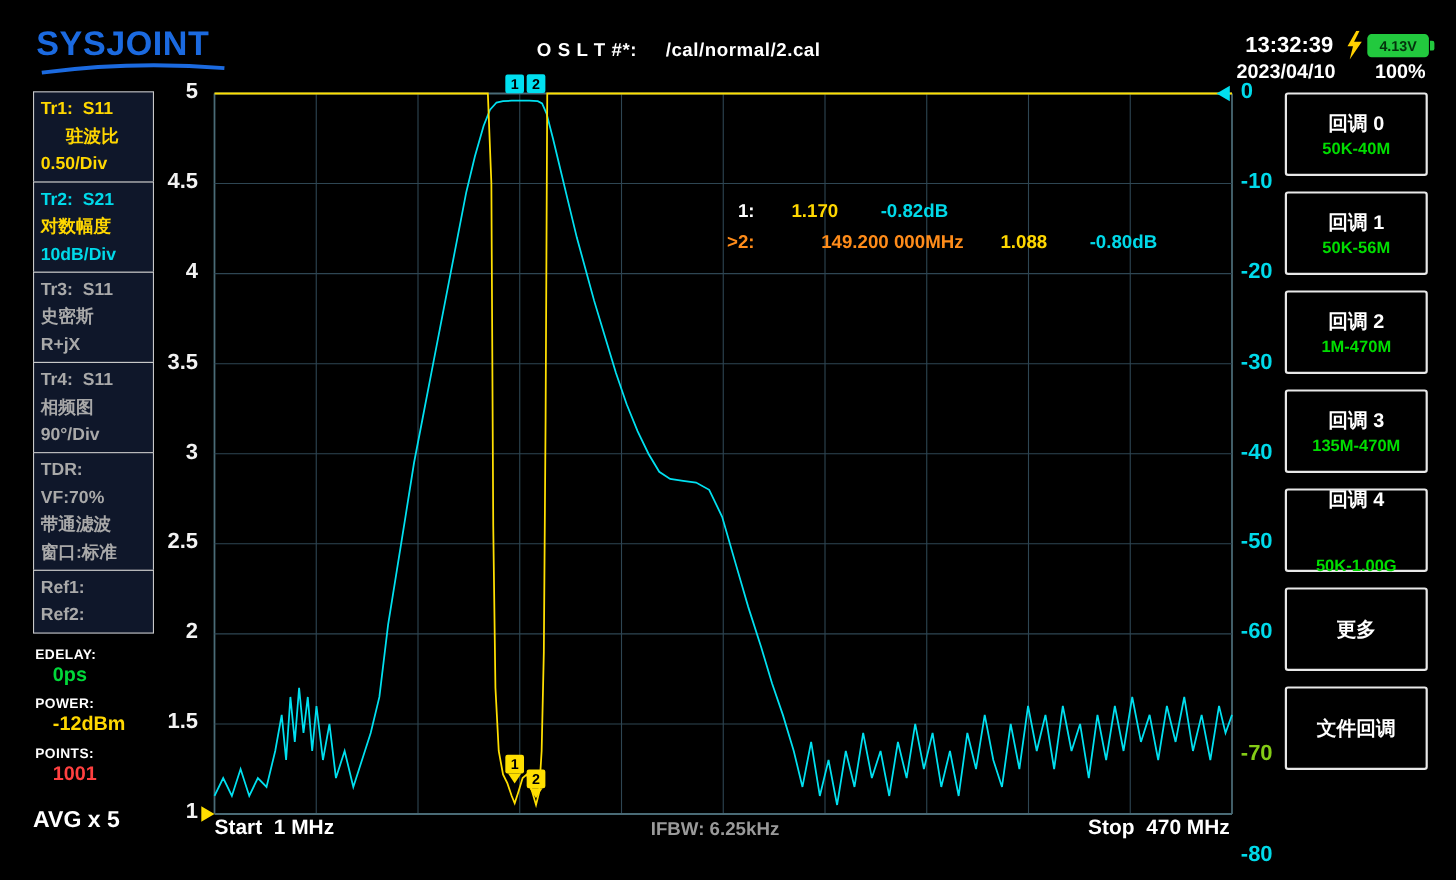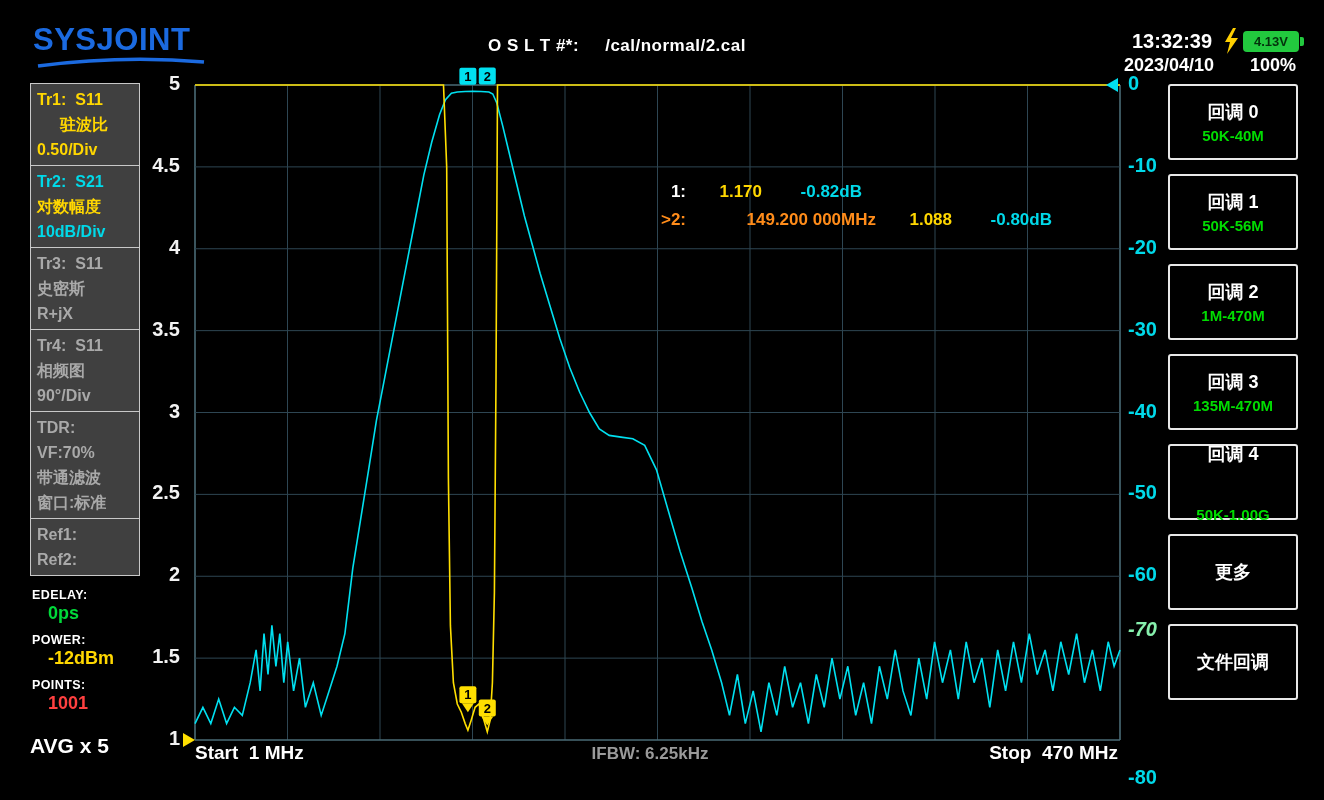--- a/index.html
+++ b/index.html
@@ -14,21 +14,21 @@
   .time{left:1132px;top:30px;font-size:20px;font-weight:700;}
   .date{left:1124px;top:55px;font-size:18px;font-weight:700;}
   .pct{left:1250px;top:55px;font-size:18px;font-weight:700;}
   .bolt{left:1222px;top:28px;}
   .batt{left:1243px;top:31px;width:56px;height:21px;border-radius:4px;
         display:flex;align-items:center;justify-content:center;
         font-size:13px;font-weight:800;}
   .batt-nub{left:1300px;top:37px;width:4px;height:9px;border-radius:0 2px 2px 0;}
   
   #sidebar{left:30px;top:84px;width:110px;}
-  .sbox{border:1px solid #c8c8c8;margin-top:-1px;padding:3px 6px;background:#404040;}
+  .sbox{border:1px solid #c8c8c8;margin-top:-1px;padding:3px 6px;background:#0f172a;}
   .sbox .line{font-size:16px;font-weight:700;line-height:25px;white-space:pre;}
   #status{left:32px;top:588px;width:130px;}
   .st-label{font-size:12.5px;font-weight:700;letter-spacing:.4px;color:#fff;}
   .st-value{font-size:18px;font-weight:700;padding-left:16px;margin:1px 0 9px 0;}
   .avg{left:30px;top:734px;font-size:21px;font-weight:800;}
   
   #chart{left:195px;top:85px;width:925px;height:655px;}
   #chart-svg{overflow:visible;display:block;}
   .tickL{position:absolute;width:52px;left:128px;text-align:right;font-size:20px;font-weight:700;color:#f2f2f2;}
   .tickR{position:absolute;left:1128px;width:64px;text-align:left;font-size:20px;font-weight:700;}
@@ -168,21 +168,21 @@
     <div class="tickL" style="top: 727px;">1</div>
   </div>
 <div class="abs" id="ticks-right">
     <div class="tickR" style="top: 72px; color: rgb(0, 217, 233);">0</div>
     <div class="tickR" style="top: 153.875px; color: rgb(0, 217, 233);">-10</div>
     <div class="tickR" style="top: 235.75px; color: rgb(0, 217, 233);">-20</div>
     <div class="tickR" style="top: 317.625px; color: rgb(0, 217, 233);">-30</div>
     <div class="tickR" style="top: 399.5px; color: rgb(0, 217, 233);">-40</div>
     <div class="tickR" style="top: 481.375px; color: rgb(0, 217, 233);">-50</div>
     <div class="tickR" style="top: 563.25px; color: rgb(0, 217, 233);">-60</div>
-    <div class="tickR" style="top: 618px; color: #86efac; font-style: italic;">-70</div>
+    <div class="tickR" style="top: 674px; color: #84cc16;">-70</div>
     <div class="tickR" style="top: 766px; color: rgb(0, 217, 233);">-80</div>
   </div>
 <div class="abs tri tri-right"></div>
 <div class="abs tri tri-left"></div>
 
 <div class="abs" id="readout">
     <div class="ro-row">
       <span class="ro-id" style="color: rgb(255, 255, 255);">1:</span>
       <span class="ro-swr" style="color: rgb(255, 215, 0);">1.170</span>
       <span class="ro-db" style="color: rgb(0, 217, 233);">-0.82dB</span>

